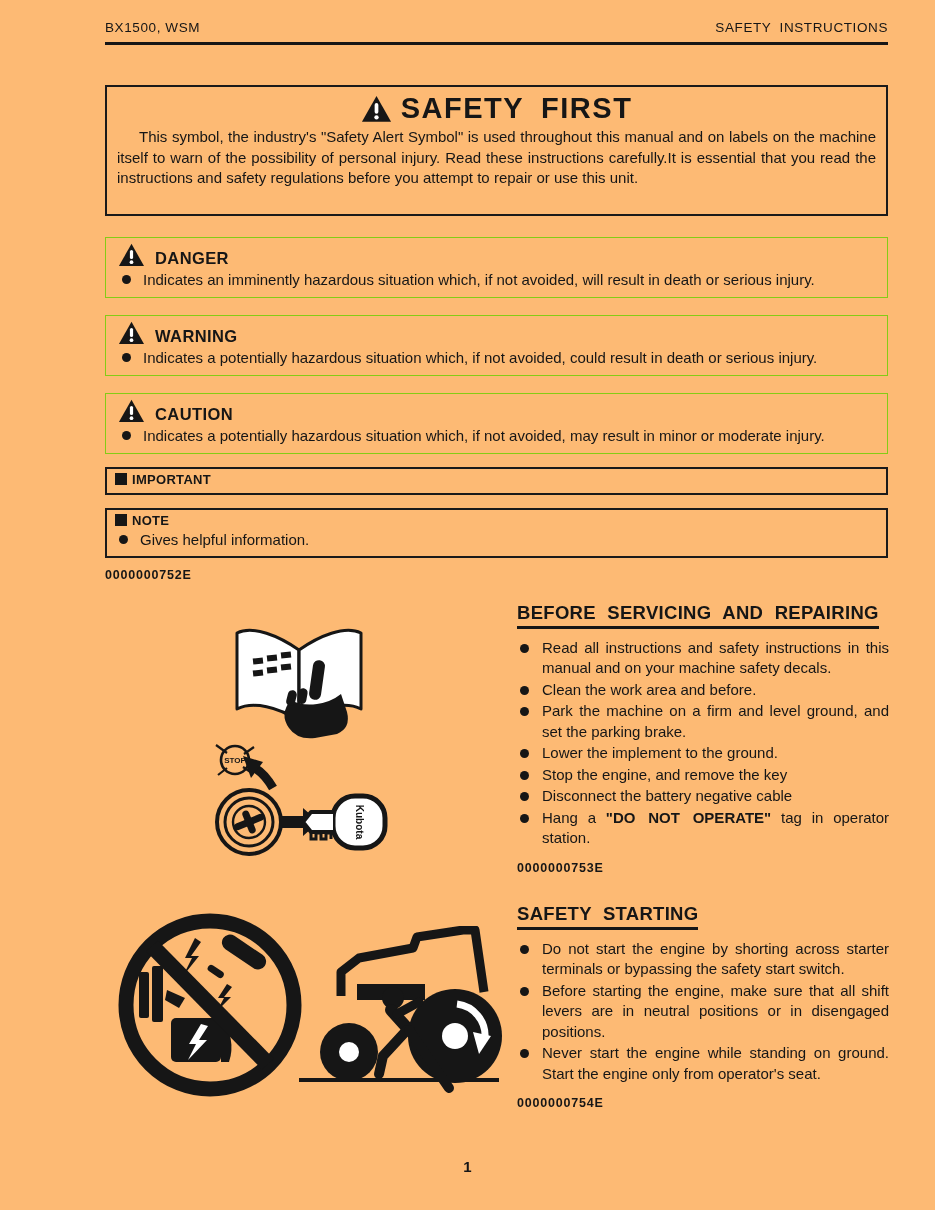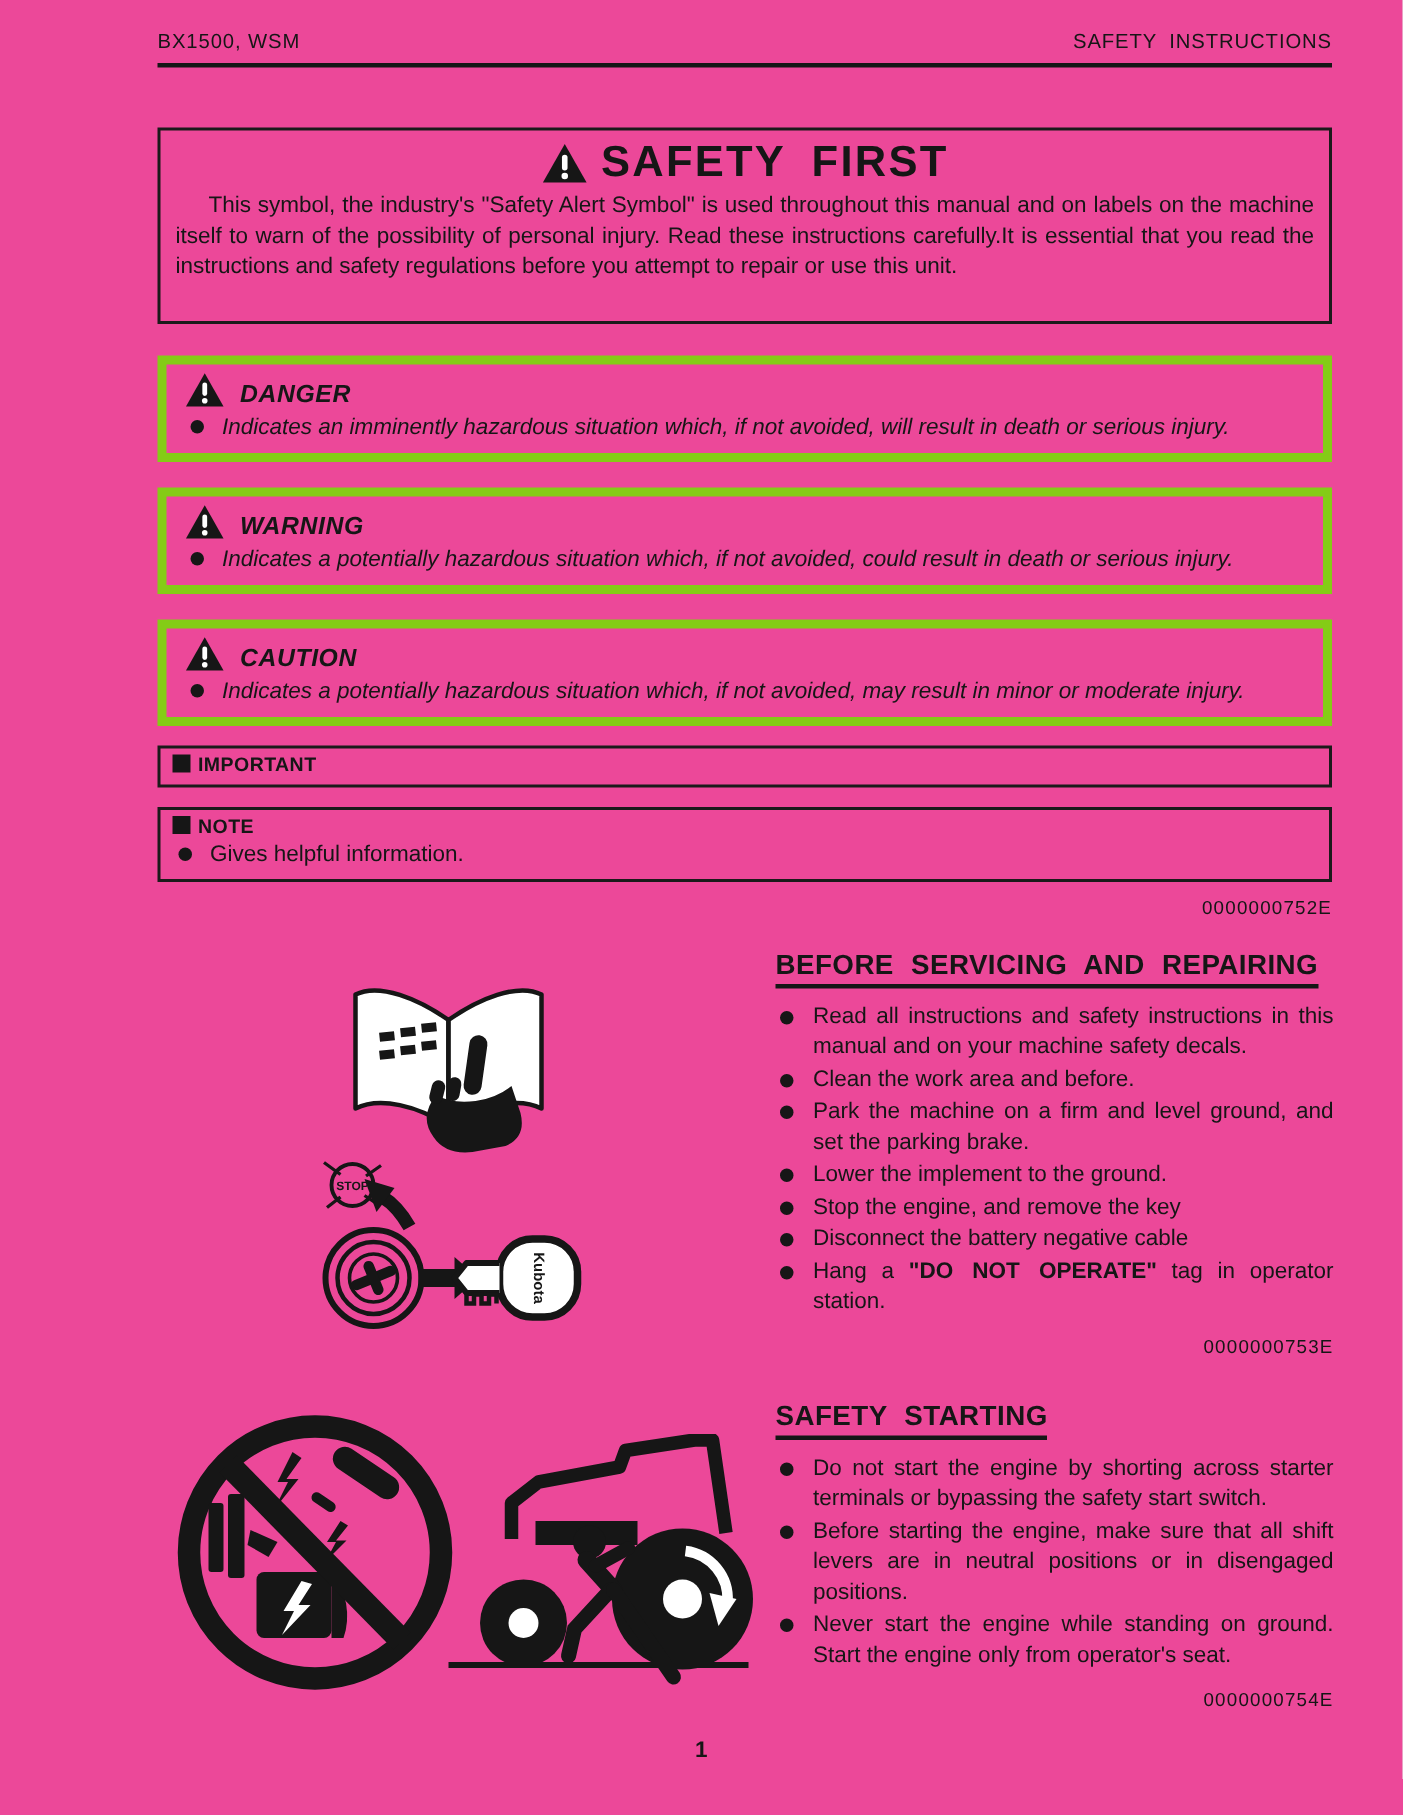--- a/index.html
+++ b/index.html
@@ -1,51 +1,51 @@
 <!DOCTYPE html>
 <html><head>
 <meta charset="utf-8">
 <style>
   html,body{margin:0;padding:0;background:#e8e8e8;}
   .page{
-    position:relative;width:935px;height:1210px;background:#ec4899;
+    position:relative;width:935px;height:1210px;background:#fdba74;
     font-family:"Liberation Sans", sans-serif;color:#161616;margin:0 auto;
     overflow:hidden;
   }
   .content{position:absolute;left:105px;top:20px;width:783px;}
 
   
   .hdr{display:flex;justify-content:space-between;align-items:flex-end;
        font-size:13.5px;letter-spacing:.6px;padding-bottom:7px;border-bottom:3px solid #161616;}
   .hdr .right{word-spacing:4px;}
 
   
   .sf-box{border:2px solid #1a1a1a;margin-top:40px;padding:5px 10px 25px 10px;}
   .sf-title{display:flex;justify-content:center;align-items:center;gap:9px;}
   .sf-title .t-icon{width:31px;height:28px;}
   .sf-title .t-text{font-size:29px;font-weight:bold;letter-spacing:1.5px;word-spacing:8px;}
   .sf-body{font-size:15px;line-height:20.5px;text-align:justify;text-indent:22px;margin-top:2px;}
 
   
-  .alert-box{border:6px solid #84cc16;padding:5px 10px 7px 12px;font-style:italic;}
+  .alert-box{border:1px solid #84cc16;padding:5px 10px 7px 12px;}
   .mt22{margin-top:21px;} .mt17{margin-top:17px;} .mt13{margin-top:13px;}
   .alert-head{display:flex;align-items:flex-end;gap:10px;}
   .alert-head .t-icon{width:27px;height:24px;flex:0 0 auto;}
   .alert-head .a-title{font-size:16.5px;font-weight:bold;letter-spacing:.4px;line-height:18px;}
   .alert-bullet{display:flex;margin-top:3px;font-size:15px;line-height:20px;}
   .alert-bullet .dot{width:9px;height:9px;border-radius:50%;background:#161616;margin:5px 12px 0 4px;flex:0 0 auto;}
 
   
   .imp-box{border:2px solid #1a1a1a;padding:3px 10px 6px 8px;}
   .imp-head{display:flex;align-items:center;gap:5px;}
   .imp-head .sq{width:12px;height:12px;background:#161616;flex:0 0 auto;}
   .imp-head .a-title{font-size:13px;font-weight:bold;letter-spacing:.3px;}
   .imp-box .alert-bullet{margin-top:2px;}
 
-  .ref-code{font-size:12.5px;letter-spacing:.8px;text-align:right;}
+  .ref-code{font-size:12.5px;letter-spacing:.8px;text-align:left;font-weight:bold;}
   .code-top{margin-top:10px;}
 
   
   .columns{position:relative;height:530px;margin-top:6px;}
   .rightcol{position:absolute;left:412px;top:2px;width:372px;}
   .sec-head{font-size:18.5px;font-weight:bold;letter-spacing:.3px;word-spacing:6px;
             display:inline-block;border-bottom:3px solid #161616;padding-bottom:2px;margin:12px 0 9px 0;}
   ul.blist{list-style:none;margin:0;padding:0;}
   ul.blist li{position:relative;padding-left:25px;font-size:15px;line-height:20.5px;
               text-align:justify;margin-bottom:1px;}

